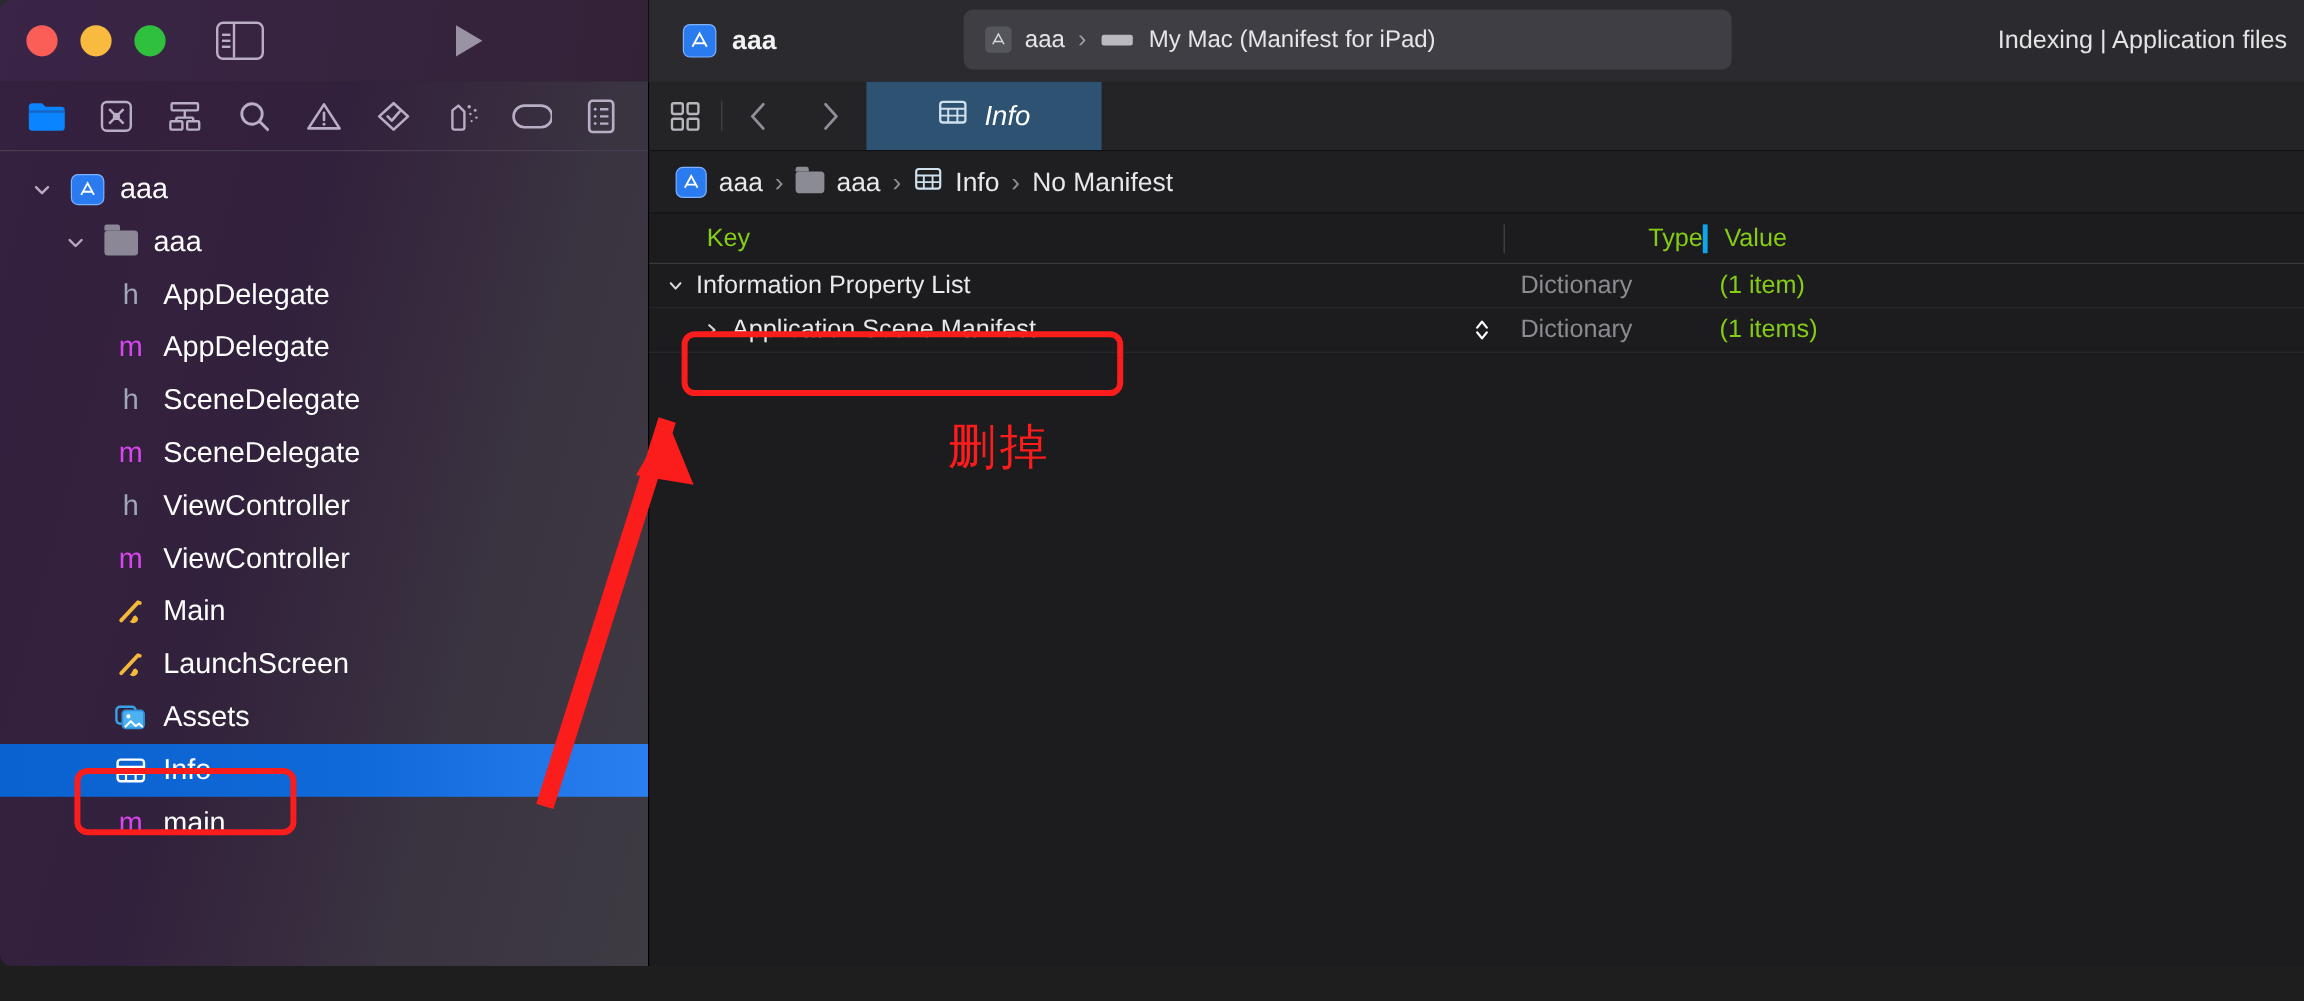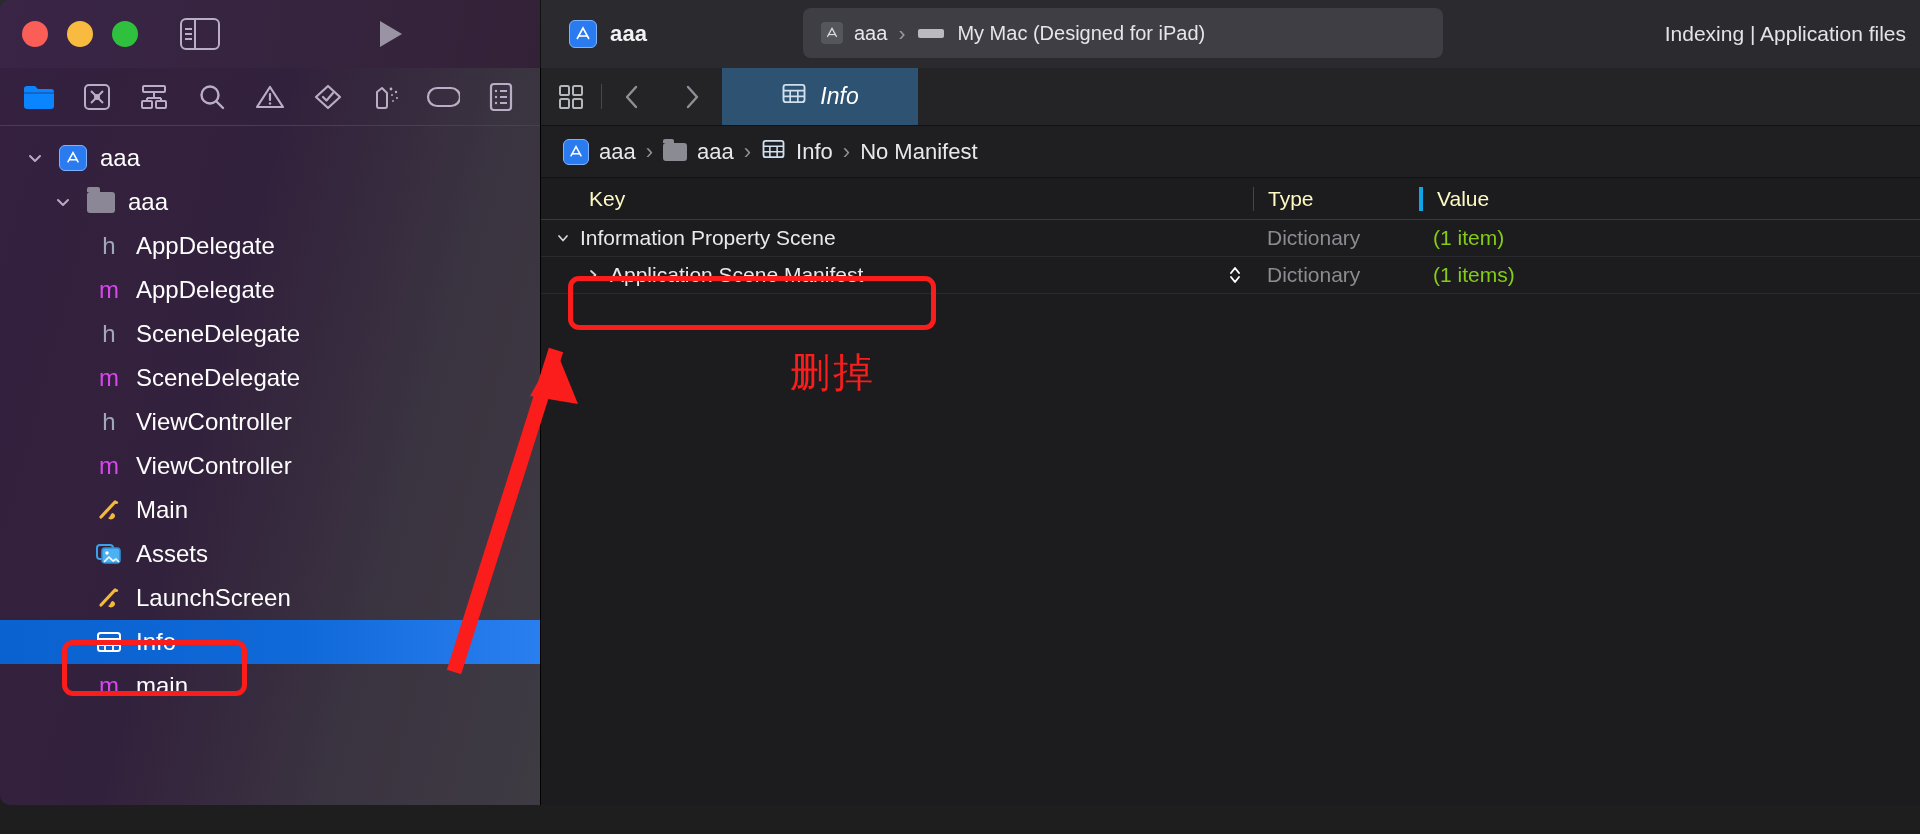--- a/index.html
+++ b/index.html
@@ -240,26 +240,26 @@
   .bc-folder:before {
     content:""; position:absolute; top:-4px; left:0;
     width: 11px; height: 4px; background: #8b8b93; border-radius: 2px 2px 0 0;
   }
 
   
   .plist { flex: 1; display: flex; flex-direction: column; min-height: 0; }
   .plist-head {
     height: 42px; flex: 0 0 42px;
     display: flex; align-items: center;
-    color: #fef9c3; font-size: 21px;
+    color: #84cc16; font-size: 21px;
     border-bottom: 1px solid #3a3a3e;
     background: #1c1c1e;
   }
   .col-key { width: 712px; flex: 0 0 712px; padding-left: 48px; }
-  .col-type { width: 166px; flex: 0 0 166px; padding-left: 14px; border-left: 1px solid #464649; }
+  .col-type { width: 166px; flex: 0 0 166px; padding-left: 14px; border-left: 1px solid #464649; text-align: right; }
   .col-val { flex: 1; padding-left: 14px; border-left: 4px solid #0ea5e9; }
   .prow {
     height: 37px; flex: 0 0 37px;
     display: flex; align-items: center;
     font-size: 21px;
     border-bottom: 1px solid #2a2a2e;
   }
   .prow .k {
     width: 712px; flex: 0 0 712px;
     display: flex; align-items: center; gap: 9px;
@@ -332,21 +332,21 @@
       <div class="scheme-box">
         <span class="scheme-appicon">
           <svg width="14" height="14" viewBox="0 0 18 18">
             <path d="M3 14 L9 3 L15 14" stroke="#d9d9de" stroke-width="1.6" fill="none"></path>
             <path d="M4.5 11 L13.5 11" stroke="#d9d9de" stroke-width="1.6"></path>
           </svg>
         </span>
         <span class="scheme-text">aaa</span>
         <span class="bc-sep">›</span>
         <span class="mac-glyph"></span>
-        <span class="scheme-text">My Mac (Designed for iPad)</span>
+        <span class="scheme-text">My Mac (Manifest for iPad)</span>
       </div>
 
       <span class="status-text">Indexing | Application files</span>
     </div>
   </div>
 
   <div class="body-row">
 
     <div class="navigator">
 
@@ -503,41 +503,41 @@
                 <circle cx="20.5" cy="5.5" r="1.6" fill="#f5b93a"></circle>
               </svg>
             </span>
             <span class="tlabel">Main</span>
           </div>
         </div>
 
         <div class="trow" style="padding-left:94px">
           <div class="tw">
             <span class="ficon">
+              <svg width="26" height="26" viewBox="0 0 26 26">
+                <path d="M5 20 L19 5" stroke="#f5b93a" stroke-width="3.2" stroke-linecap="round"></path>
+                <path d="M19 18 a4 4 0 0 1 -7 3 c3 -1 2 -5 5 -5 z" fill="#f5b93a"></path>
+                <circle cx="20.5" cy="5.5" r="1.6" fill="#f5b93a"></circle>
+              </svg>
+            </span>
+            <span class="tlabel">LaunchScreen</span>
+          </div>
+        </div>
+
+        <div class="trow" style="padding-left:94px">
+          <div class="tw">
+            <span class="ficon">
               <svg width="28" height="26" viewBox="0 0 28 26">
                 <rect x="2" y="4" width="16" height="14" rx="3" stroke="#3aa0e8" stroke-width="2" fill="none"></rect>
                 <rect x="7" y="7" width="18" height="15" rx="3" fill="#4db0f0" stroke="#2f8fd6" stroke-width="1.6"></rect>
                 <circle cx="12" cy="12" r="1.7" fill="#fff"></circle>
                 <path d="M9 21 l5 -5 4 4 3 -2 3 3" stroke="#fff" stroke-width="1.6" fill="none" stroke-linejoin="round"></path>
               </svg>
             </span>
             <span class="tlabel">Assets</span>
-          </div>
-        </div>
-
-        <div class="trow" style="padding-left:94px">
-          <div class="tw">
-            <span class="ficon">
-              <svg width="26" height="26" viewBox="0 0 26 26">
-                <path d="M5 20 L19 5" stroke="#f5b93a" stroke-width="3.2" stroke-linecap="round"></path>
-                <path d="M19 18 a4 4 0 0 1 -7 3 c3 -1 2 -5 5 -5 z" fill="#f5b93a"></path>
-                <circle cx="20.5" cy="5.5" r="1.6" fill="#f5b93a"></circle>
-              </svg>
-            </span>
-            <span class="tlabel">LaunchScreen</span>
           </div>
         </div>
 
         <div class="trow selected" style="padding-left:94px">
           <div class="tw">
             <span class="ficon">
               <svg width="26" height="22" viewBox="0 0 26 22">
                 <rect x="2" y="2" width="22" height="18" rx="2.5" stroke="#ffffff" stroke-width="2" fill="none"></rect>
                 <path d="M2 8 H24 M2 14 H24 M9 8 V20 M17 8 V20" stroke="#ffffff" stroke-width="1.8"></path>
               </svg>
@@ -629,21 +629,21 @@
           <div class="col-val">Value</div>
         </div>
 
         <div class="prow">
           <div class="k lvl0">
             <span class="disc">
               <svg width="14" height="14" viewBox="0 0 14 14">
                   <path d="M3 5 L7 9.5 L11 5" stroke="#d8d8dc" stroke-width="1.7" fill="none" stroke-linecap="round" stroke-linejoin="round"></path>
                 </svg>
             </span>
-            <span>Information Property Scene</span>
+            <span>Information Property List</span>
           </div>
           <div class="t">Dictionary</div>
           <div class="v">(1 item)</div>
         </div>
 
         <div class="prow">
           <div class="k lvl1">
             <span class="disc">
               <svg width="14" height="14" viewBox="0 0 14 14">
                   <path d="M5 3 L9.5 7 L5 11" stroke="#d8d8dc" stroke-width="1.7" fill="none" stroke-linecap="round" stroke-linejoin="round"></path>

